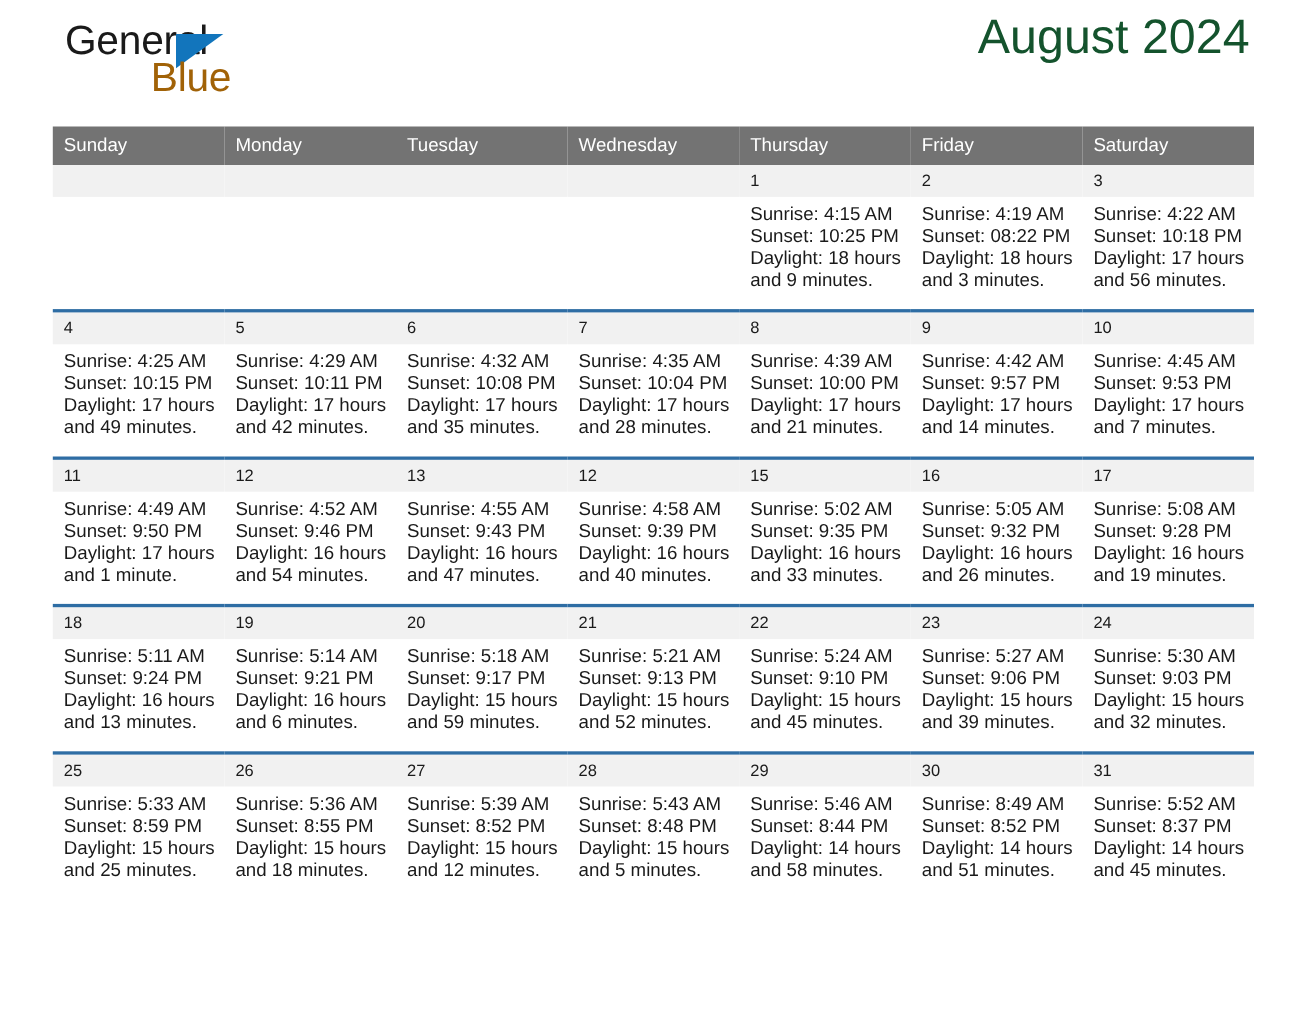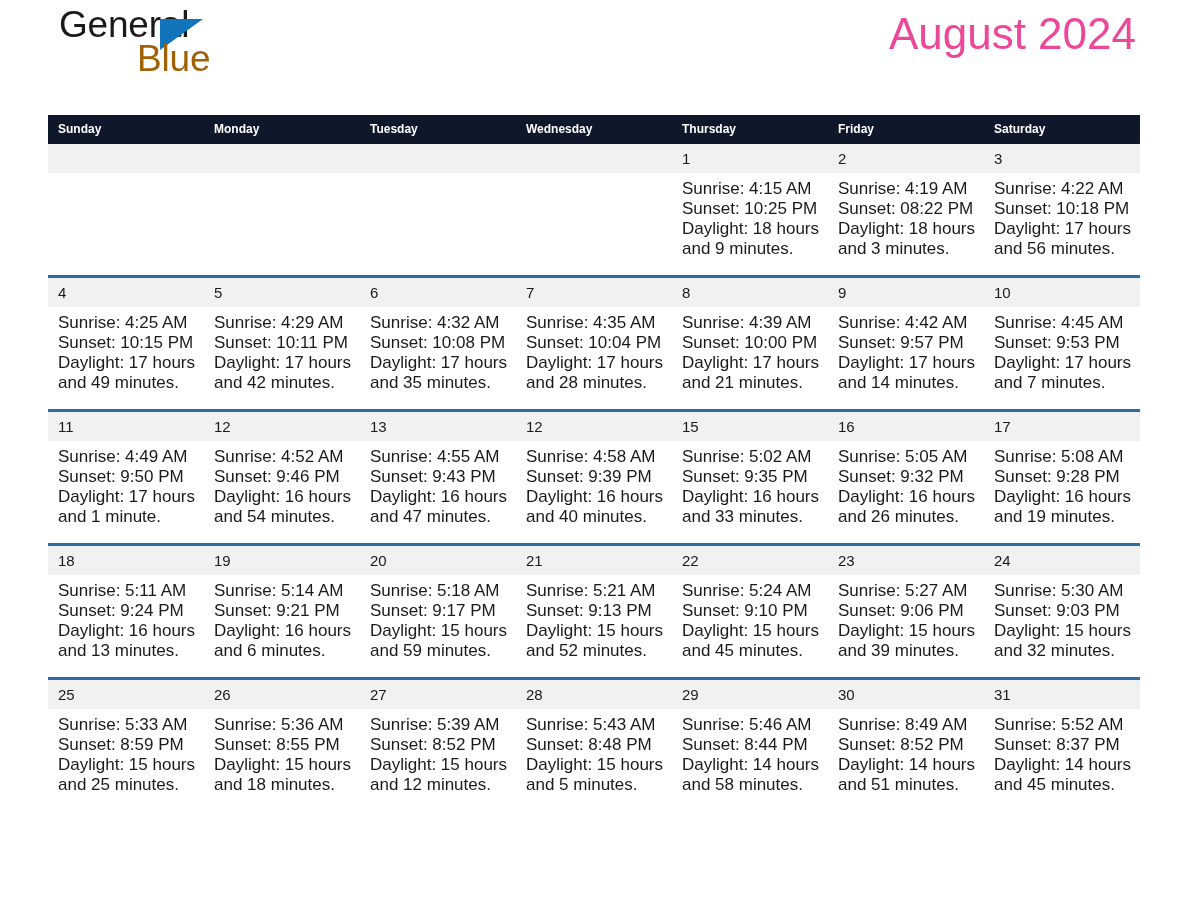--- a/index.html
+++ b/index.html
@@ -23,21 +23,21 @@
   }
 
   
   .header {
     position: relative;
     height: 115px;
   }
   .brand {
     position: absolute;
     left: 11px;
-    top: 4px;
+    top: 16px;
     width: 320px;
     height: 86px;
   }
   .brand-general {
     position: absolute;
     left: 0;
     top: 0;
     font-size: 37px;
     letter-spacing: -0.2px;
     color: #1a1a1a;
@@ -63,45 +63,45 @@
   }
   .title-block {
     position: absolute;
     right: 4px;
     top: 6px;
     text-align: right;
   }
   .cal-title {
     font-size: 44px;
     font-weight: normal;
-    color: #ec4899;
+    color: #14532d;
     line-height: 1.25;
     margin: 0;
     white-space: nowrap;
   }
   .cal-subtitle {
     font-size: 24px;
     font-weight: normal;
     color: #111111;
     line-height: 1.25;
     margin: 6px 0 0 0;
     white-space: nowrap;
   }
 
   
   .calendar {
     width: 1092px;
     border-collapse: collapse;
     table-layout: fixed;
   }
   .calendar th {
-    background: #0f172a;
+    background: #737373;
     color: #ffffff;
-    font-size: 12px;
-    font-weight: bold;
+    font-size: 17px;
+    font-weight: normal;
     text-align: left;
     padding: 7px 0 8px 10px;
     border: none;
   }
   .calendar td {
     width: 156px;
     vertical-align: top;
     padding: 0;
     border: none;
     background: #ffffff;

